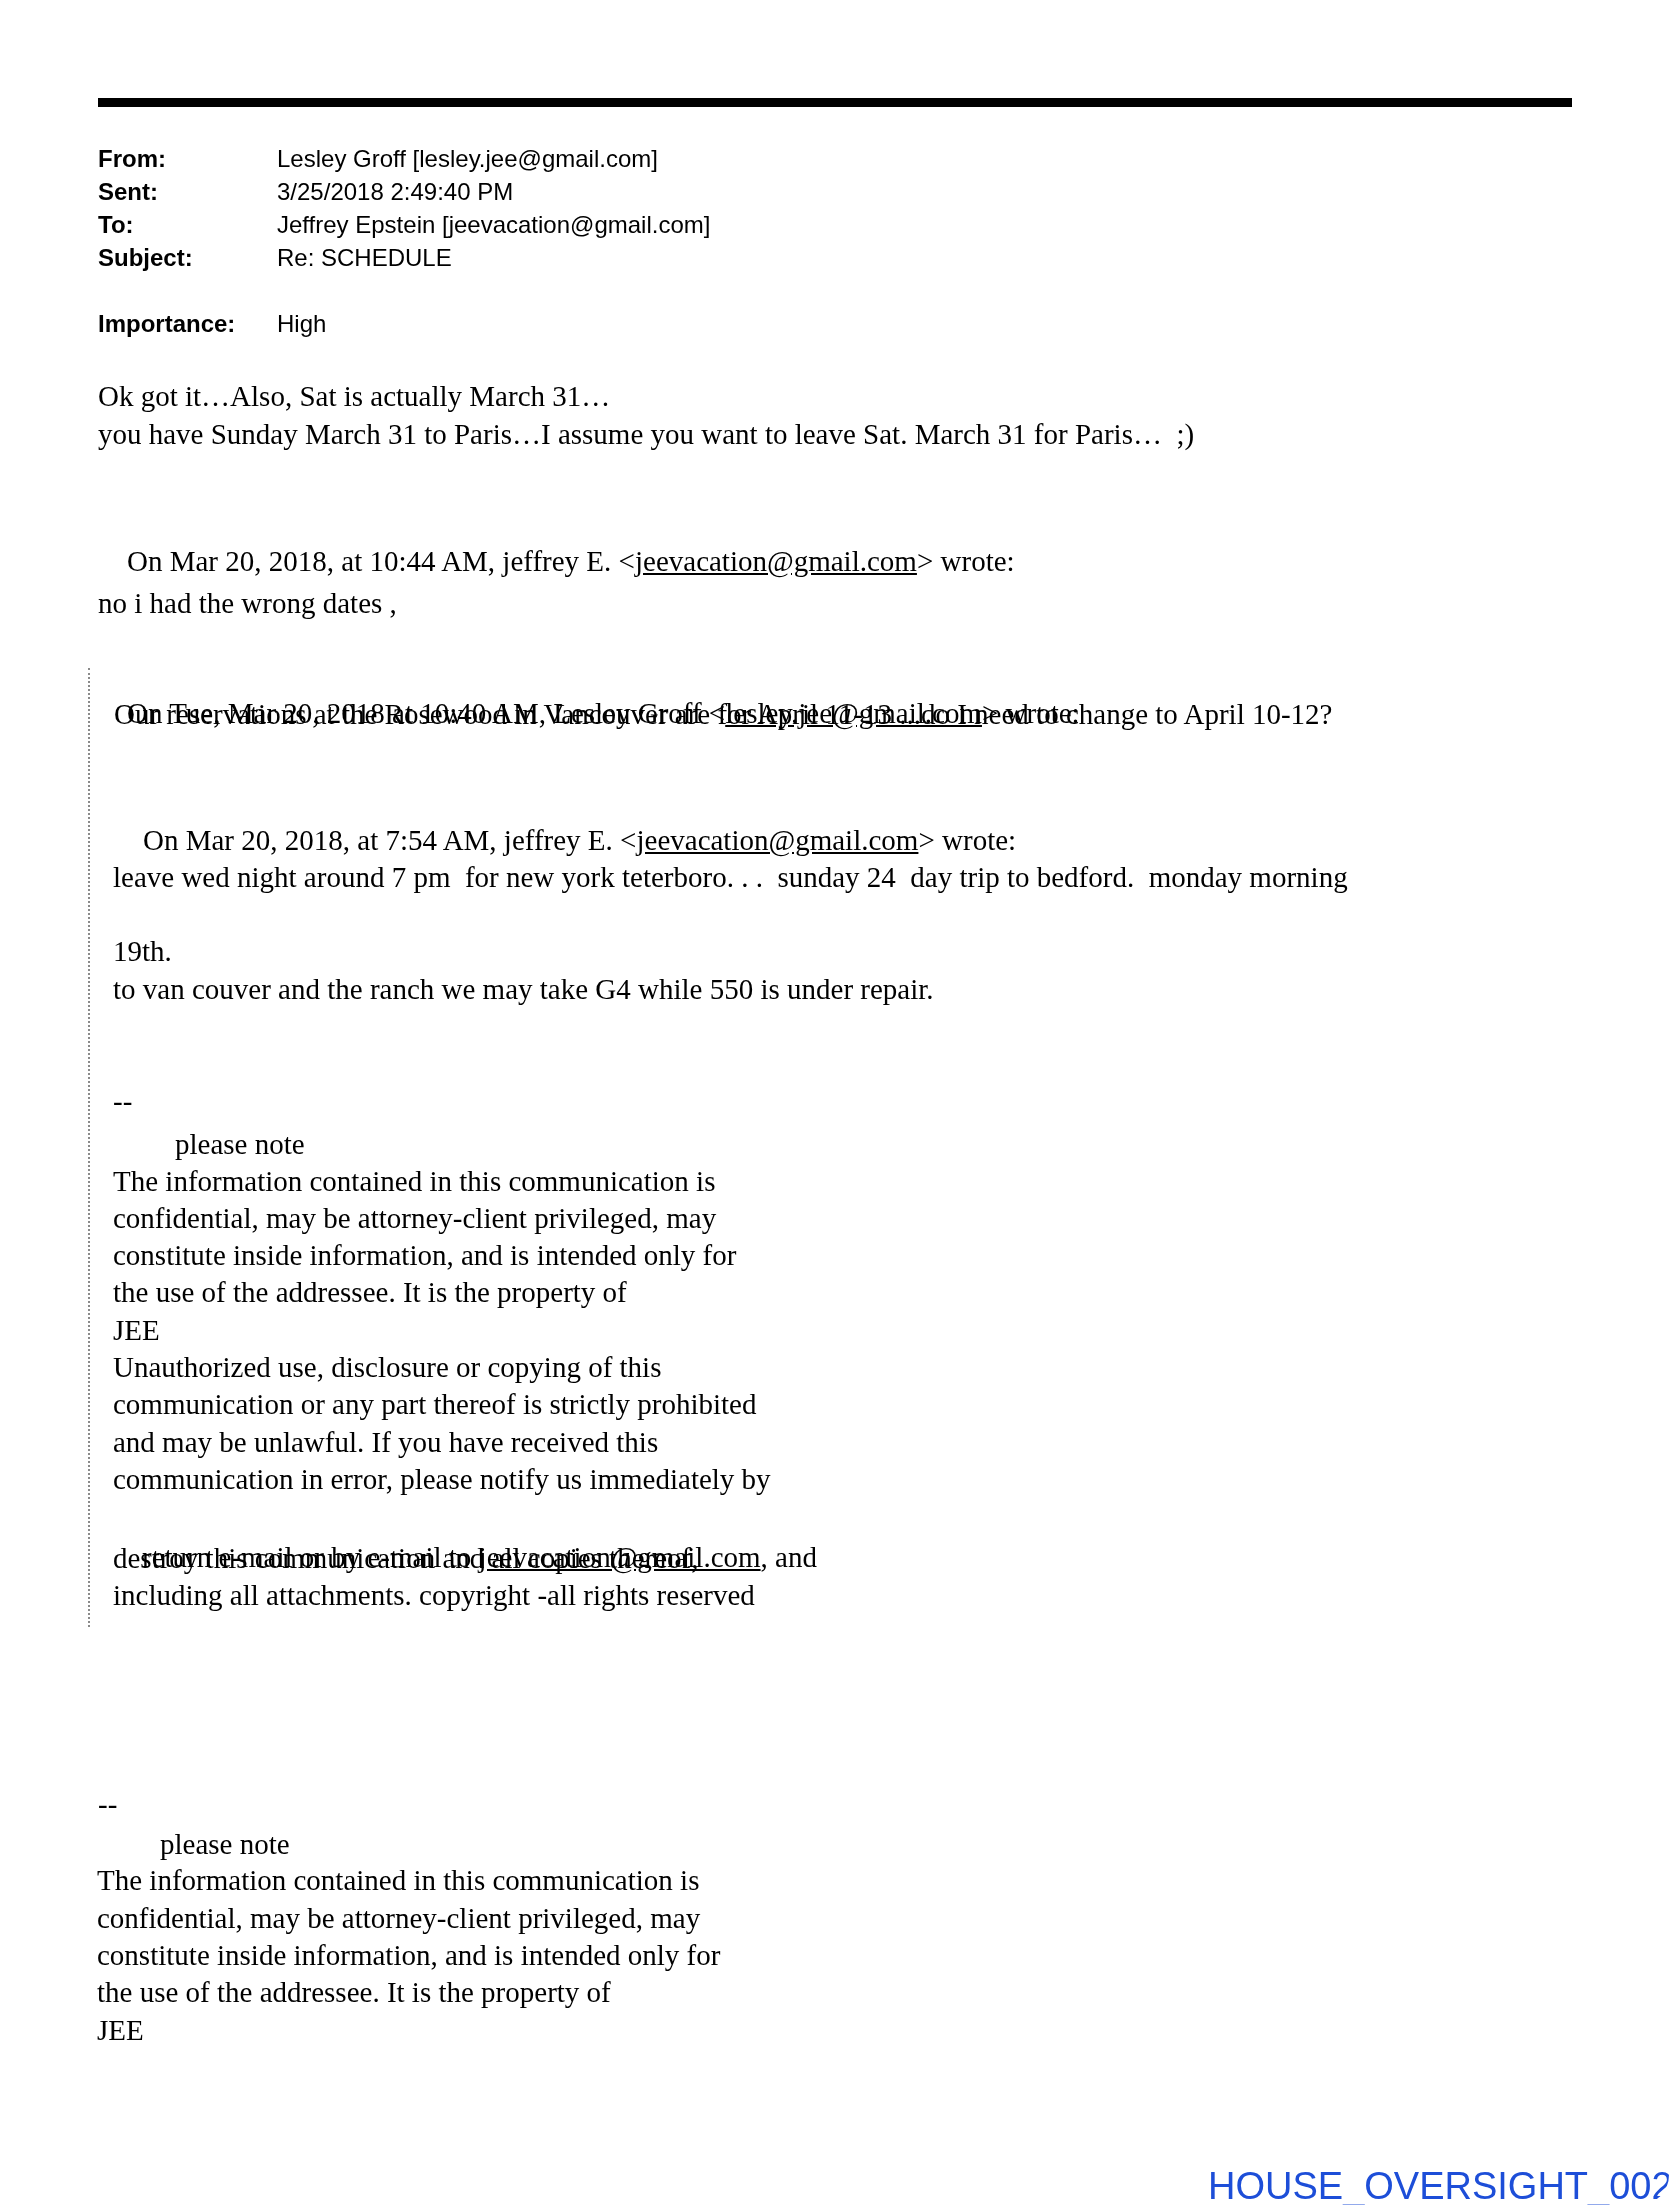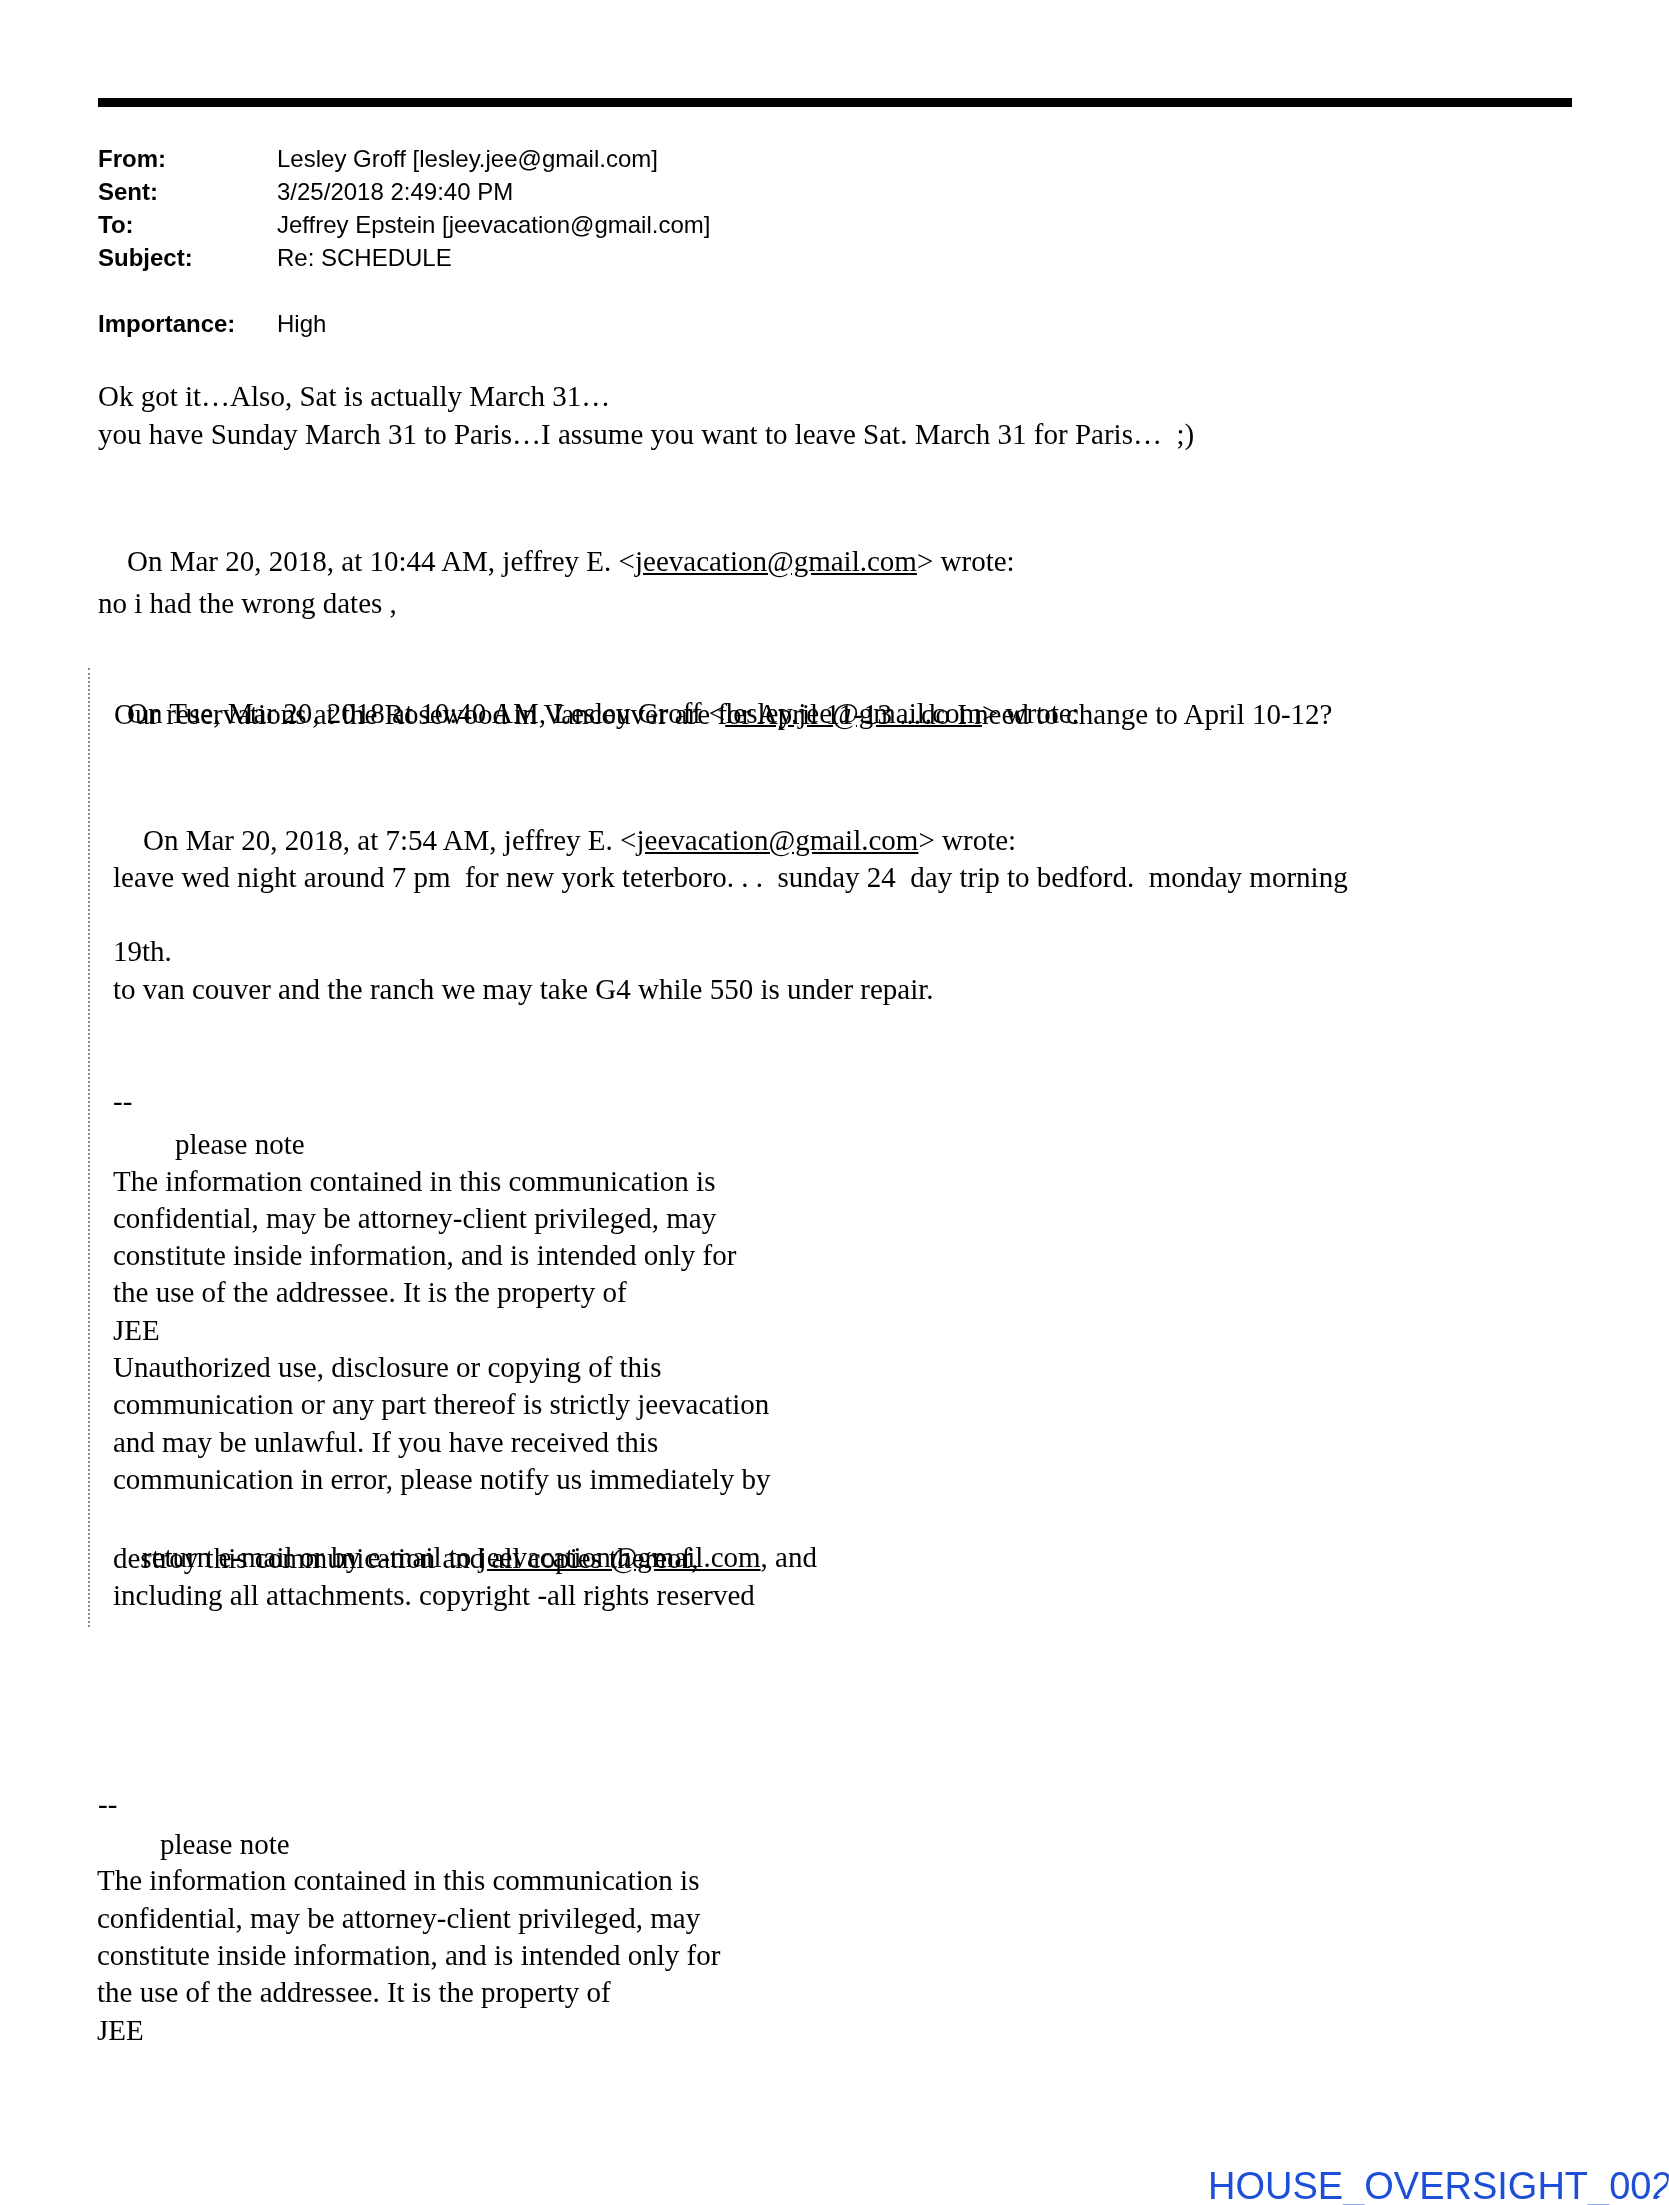--- a/index.html
+++ b/index.html
@@ -95,21 +95,21 @@
 
   <div class="serif" style="left:113px; top:1083px;">--</div>
   <div class="serif" style="left:175px; top:1126px;">please note</div>
 
   <div class="serif" style="left:113px; top:1163px;">The information contained in this communication is</div>
   <div class="serif" style="left:113px; top:1200px;">confidential, may be attorney-client privileged, may</div>
   <div class="serif" style="left:113px; top:1237px;">constitute inside information, and is intended only for</div>
   <div class="serif" style="left:113px; top:1274px;">the use of the addressee. It is the property of</div>
   <div class="serif" style="left:113px; top:1312px;">JEE</div>
   <div class="serif" style="left:113px; top:1349px;">Unauthorized use, disclosure or copying of this</div>
-  <div class="serif" style="left:113px; top:1386px;">communication or any part thereof is strictly jeevacation</div>
+  <div class="serif" style="left:113px; top:1386px;">communication or any part thereof is strictly prohibited</div>
   <div class="serif" style="left:113px; top:1424px;">and may be unlawful. If you have received this</div>
   <div class="serif" style="left:113px; top:1461px;">communication in error, please notify us immediately by</div>
 
   <div class="serif" style="left:113px; top:1502px;">
     <span>return e-mail or by e-mail to </span><span class="link">jeevacation@gmail.com</span><span>, and</span>
   </div>
 
   <div class="serif" style="left:113px; top:1540px;">destroy this communication and all copies thereof,</div>
   <div class="serif" style="left:113px; top:1577px;">including all attachments. copyright -all rights reserved</div>
 

